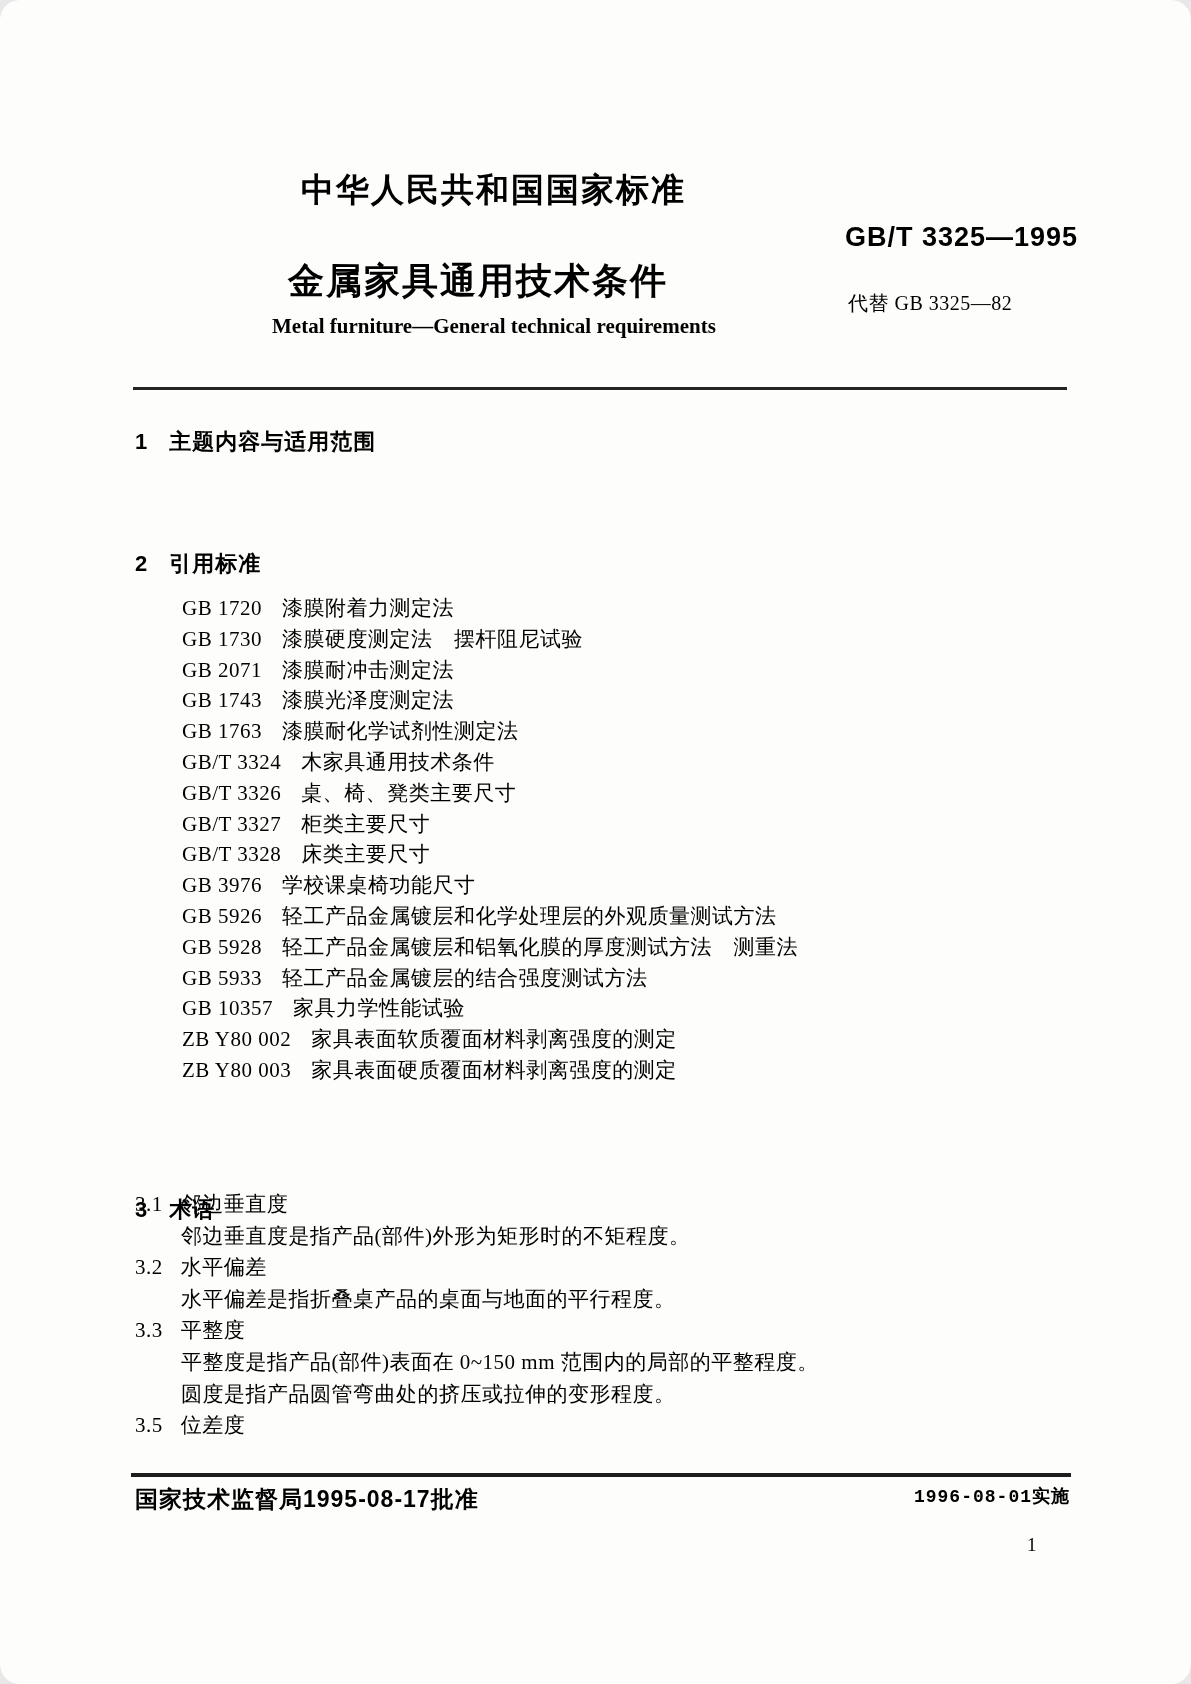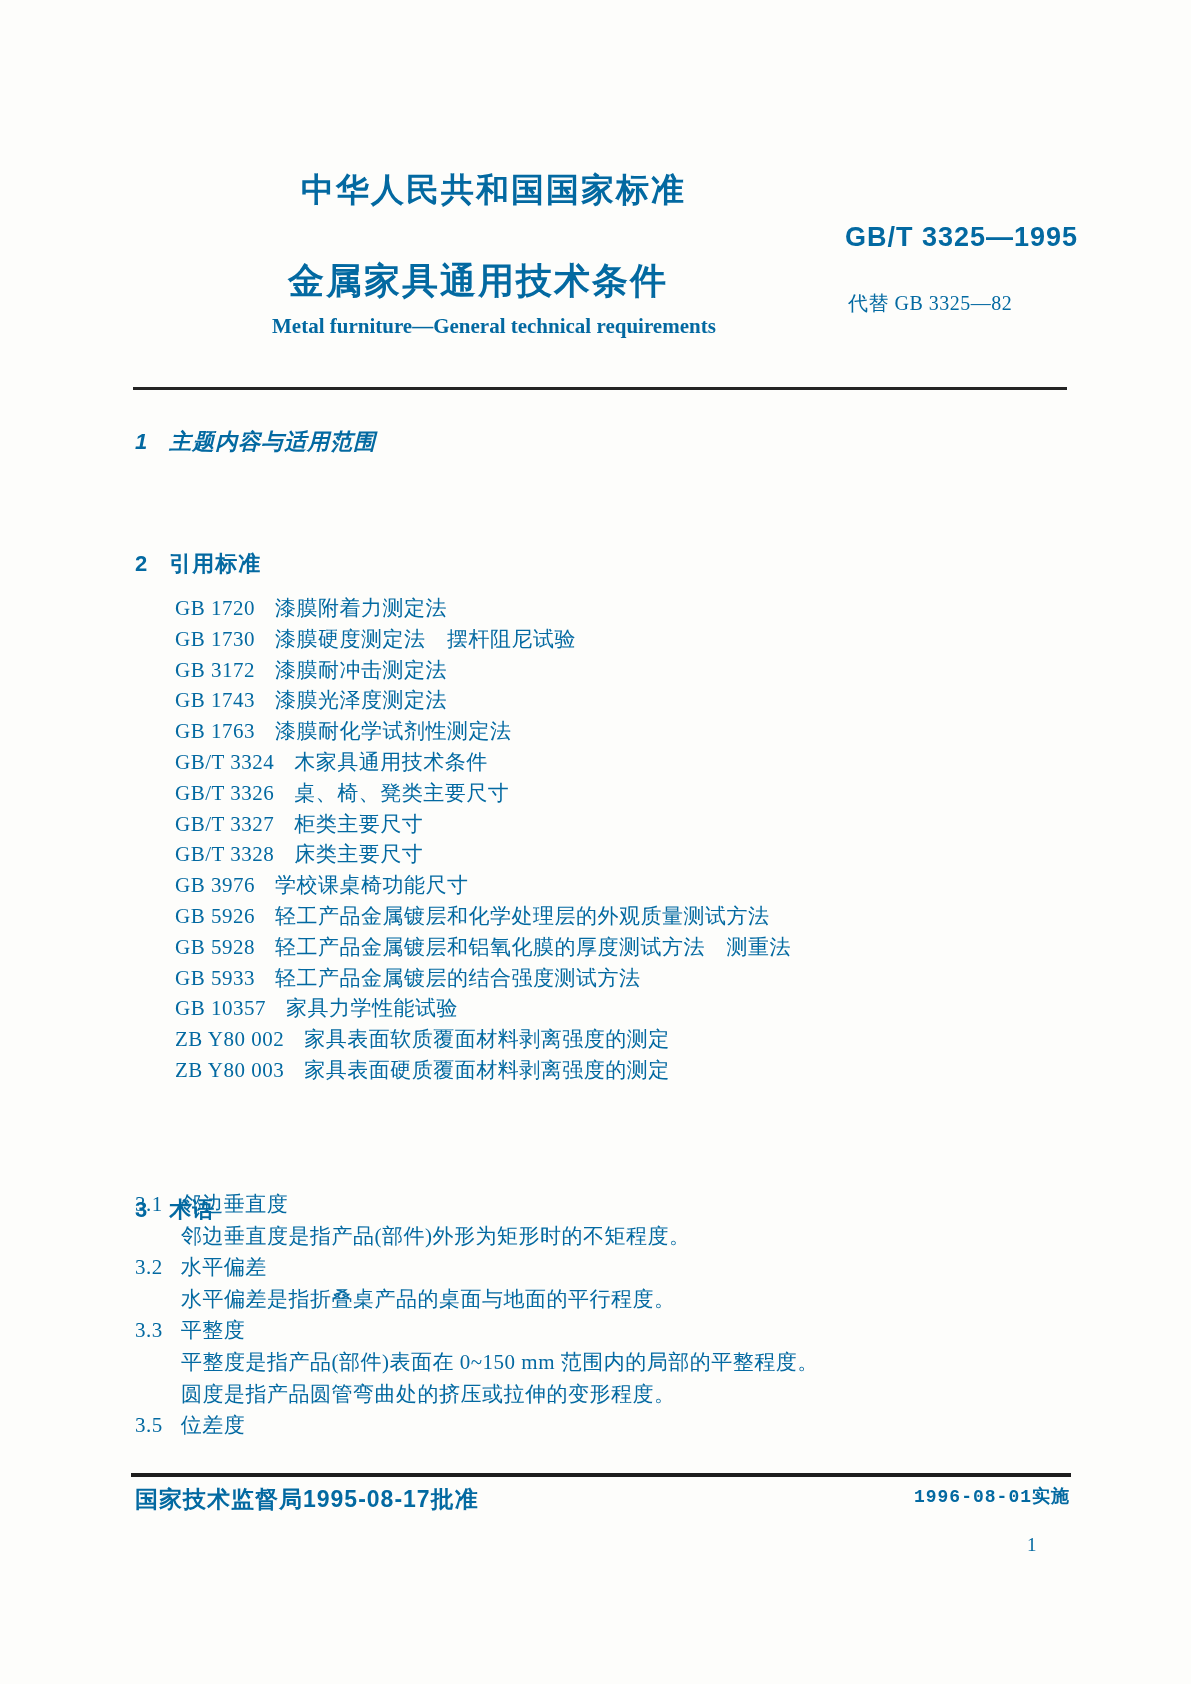--- a/index.html
+++ b/index.html
@@ -2,23 +2,24 @@
 <html><head>
 <meta charset="utf-8">
 <style>
   * { margin:0; padding:0; box-sizing:border-box; }
   html,body { background:#e8e8e8; }
   .page {
     position:relative;
     width:1191px; height:1684px;
     margin:0 auto;
     background:#fdfdfb;
-    color:#0369a1;
+    color:#000000;
     font-family:"Liberation Serif", serif;
     overflow:hidden;
+    border-radius:20px;
   }
   
   .hdr-cn {
     position:absolute; left:301px; top:168px;
     font-family:"Liberation Sans", sans-serif;
     font-weight:bold; font-size:33px; letter-spacing:2px;
     white-space:nowrap;
   }
   .hdr-num {
     position:absolute; left:845px; top:222px;
@@ -54,21 +55,21 @@
     white-space:nowrap;
   }
   .sec-head .sec-title { margin-left:22px; letter-spacing:1px; }
   
   .para {
     position:absolute; left:179px;
     font-size:21px; letter-spacing:0.5px; white-space:nowrap;
   }
   
   .refs {
-    position:absolute; left:175px; top:593px;
+    position:absolute; left:182px; top:593px;
     font-size:21px; letter-spacing:0.5px;
   }
   .ref-row { height:30.8px; line-height:30.8px; white-space:nowrap; }
   .ref-num { margin-right:20px; }
   
   .terms {
     position:absolute; left:135px; top:1189px;
     font-size:21px; letter-spacing:0.5px;
   }
   .term-row { height:31.6px; line-height:31.6px; white-space:nowrap; }
@@ -101,32 +102,32 @@
 
 <div class="page">
 
   <div class="hdr-cn">中华人民共和国国家标准</div>
   <div class="hdr-num">GB/T 3325—1995</div>
   <div class="hdr-title">金属家具通用技术条件</div>
   <div class="hdr-replace">代替 GB 3325—82</div>
   <div class="hdr-en">Metal furniture—General technical requirements</div>
   <div class="rule-top"></div>
 
-  <div class="sec-head" style="top:427px;font-style:italic;">
+  <div class="sec-head" style="top:427px;">
     <span class="sec-num">1</span><span class="sec-title">主题内容与适用范围</span>
   </div>
 
   <div class="sec-head" style="top:549px;">
     <span class="sec-num">2</span><span class="sec-title">引用标准</span>
   </div>
 
   <div class="refs">
     <div class="ref-row"><span class="ref-num">GB 1720</span><span>漆膜附着力测定法</span></div>
     <div class="ref-row"><span class="ref-num">GB 1730</span><span>漆膜硬度测定法　摆杆阻尼试验</span></div>
-    <div class="ref-row"><span class="ref-num">GB 3172</span><span>漆膜耐冲击测定法</span></div>
+    <div class="ref-row"><span class="ref-num">GB 2071</span><span>漆膜耐冲击测定法</span></div>
     <div class="ref-row"><span class="ref-num">GB 1743</span><span>漆膜光泽度测定法</span></div>
     <div class="ref-row"><span class="ref-num">GB 1763</span><span>漆膜耐化学试剂性测定法</span></div>
     <div class="ref-row"><span class="ref-num">GB/T 3324</span><span>木家具通用技术条件</span></div>
     <div class="ref-row"><span class="ref-num">GB/T 3326</span><span>桌、椅、凳类主要尺寸</span></div>
     <div class="ref-row"><span class="ref-num">GB/T 3327</span><span>柜类主要尺寸</span></div>
     <div class="ref-row"><span class="ref-num">GB/T 3328</span><span>床类主要尺寸</span></div>
     <div class="ref-row"><span class="ref-num">GB 3976</span><span>学校课桌椅功能尺寸</span></div>
     <div class="ref-row"><span class="ref-num">GB 5926</span><span>轻工产品金属镀层和化学处理层的外观质量测试方法</span></div>
     <div class="ref-row"><span class="ref-num">GB 5928</span><span>轻工产品金属镀层和铝氧化膜的厚度测试方法　测重法</span></div>
     <div class="ref-row"><span class="ref-num">GB 5933</span><span>轻工产品金属镀层的结合强度测试方法</span></div>

